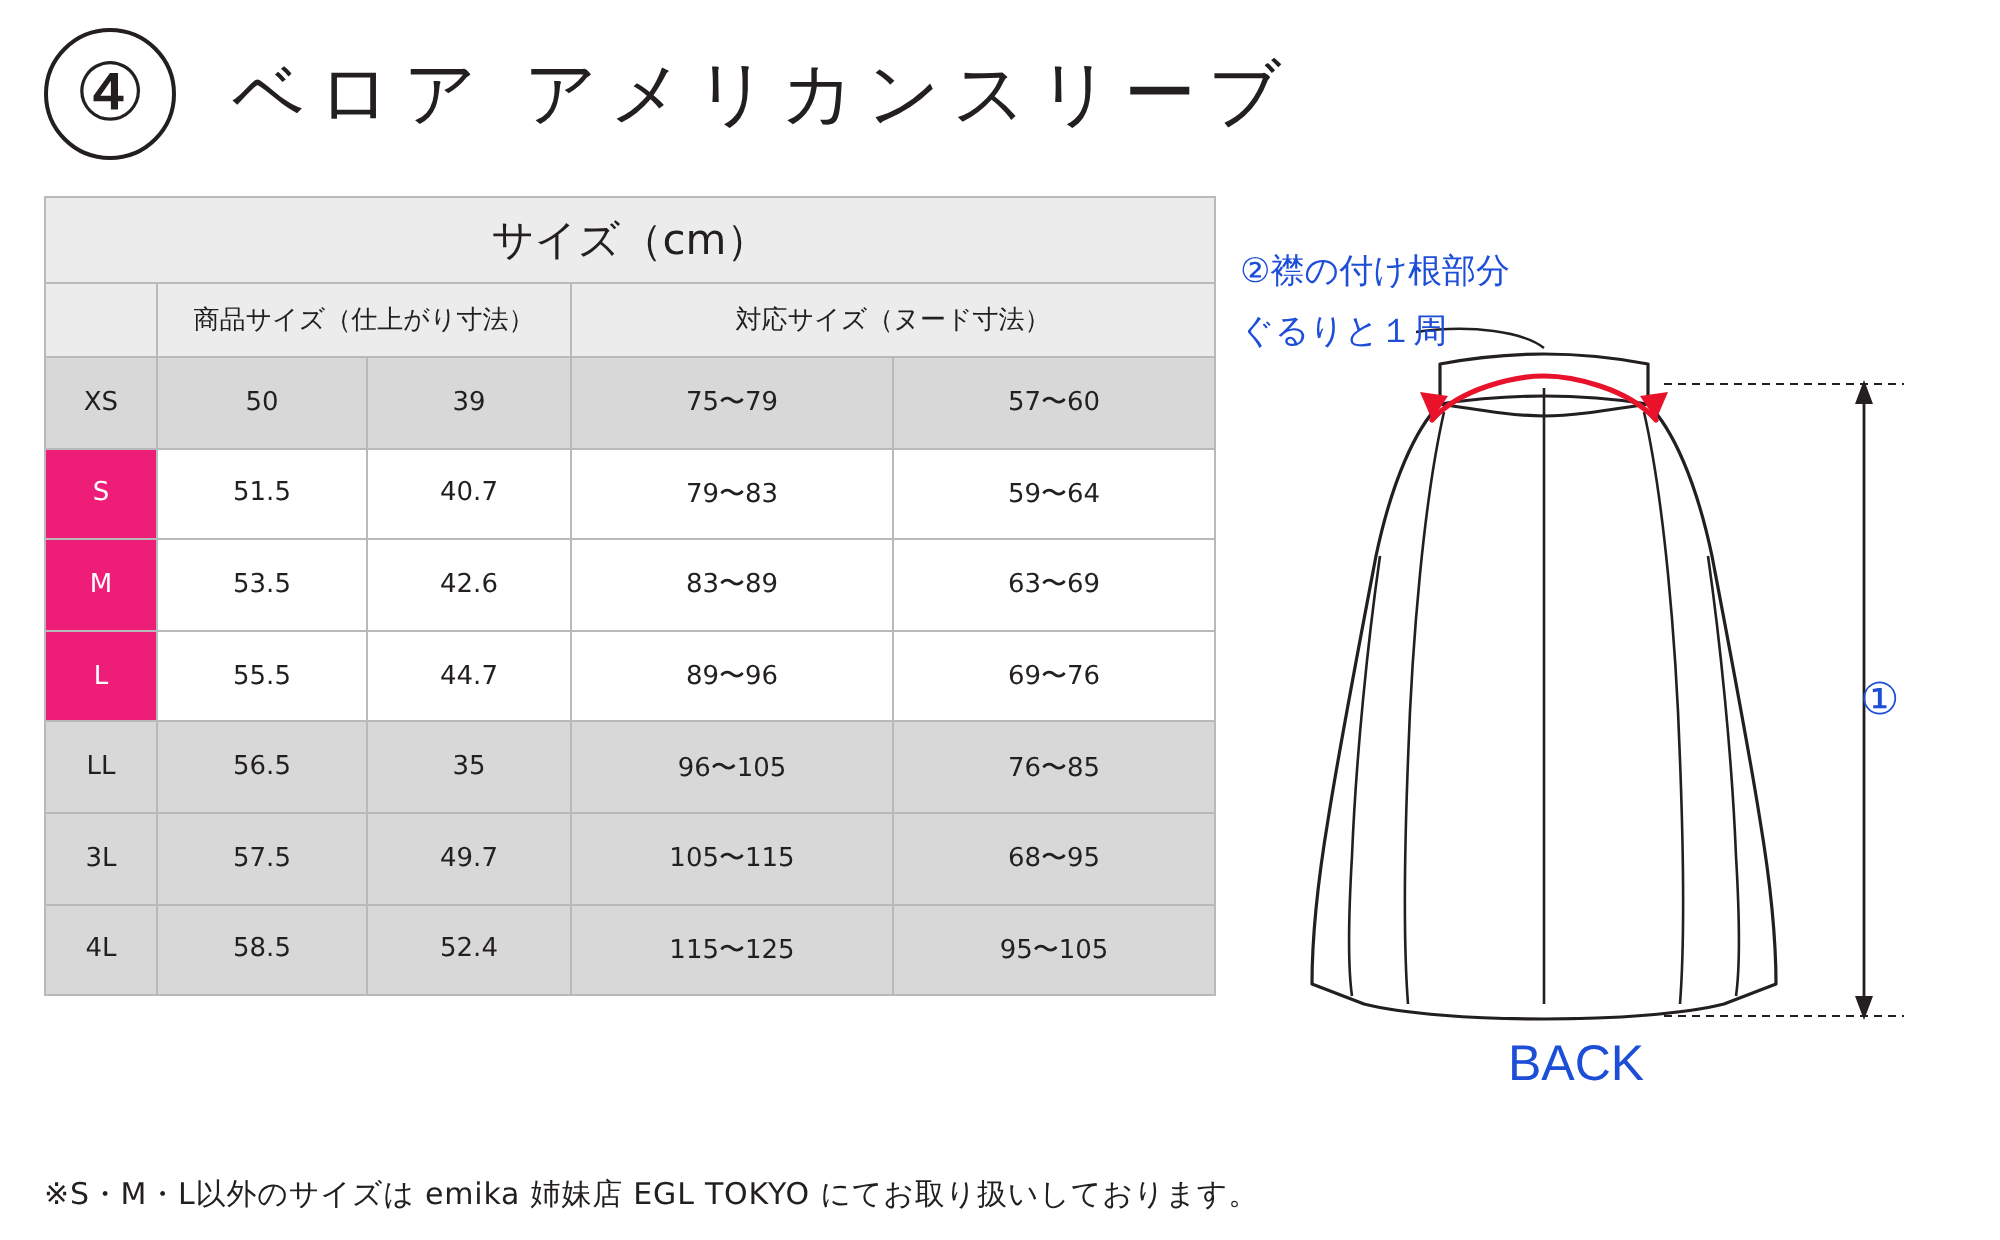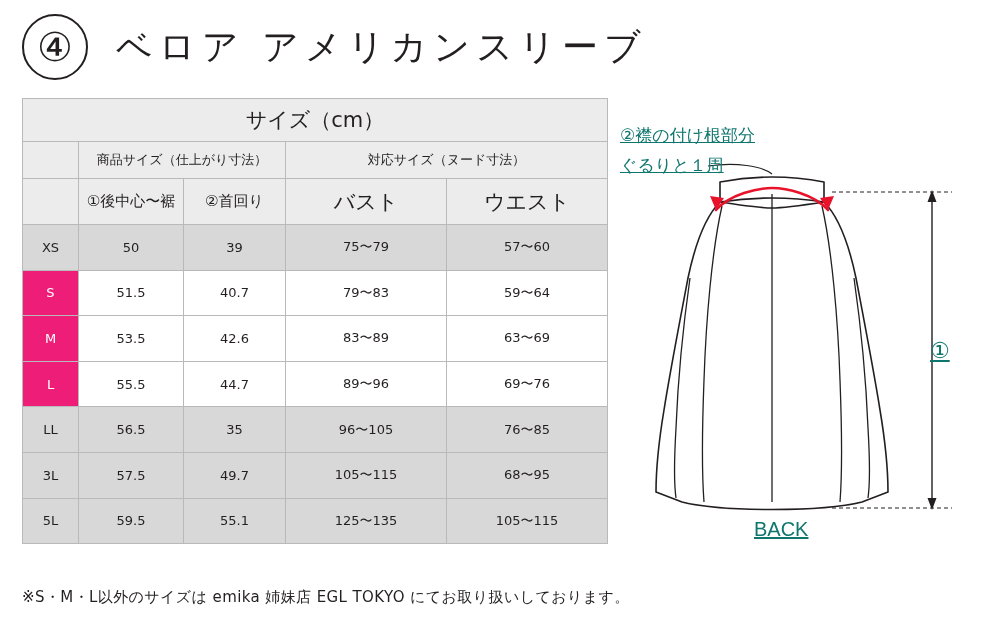--- a/index.html
+++ b/index.html
@@ -121,27 +121,26 @@
     width: 388px;
     height: 470px;
   }
   #illustration svg {
     display: block;
   }
   .annot-text {
     position: absolute;
     font-family: "DejaVu Sans", sans-serif;
     font-size: 17px;
-    color: #0f766e;
+    color: #1d4ed8;
     white-space: nowrap;
-    text-decoration: underline;
   }
   #annot-collar-1 { left: 8px;  top: 14px; }
   #annot-collar-2 { left: 8px;  top: 44px; }
-  #annot-back     { left: 142px; top: 408px; font-size: 20px; font-family:"Liberation Sans", sans-serif;}
+  #annot-back     { left: 142px; top: 408px; font-size: 25px; font-family:"Liberation Sans", sans-serif;}
   #annot-one      { left: 318px; top: 228px; font-size: 22px; }
 </style>
 </head>
 <body>
 
 <div id="header">
   <div class="num-circle">④</div>
   <div class="title">ベロア アメリカンスリーブ</div>
 </div>
 
@@ -155,27 +154,20 @@
   </colgroup>
   <tbody>
     <tr class="row-title">
       <td colspan="5">サイズ（cm）</td>
     </tr>
     <tr class="row-group">
       <td></td>
       <td colspan="2">商品サイズ（仕上がり寸法）</td>
       <td colspan="2">対応サイズ（ヌード寸法）</td>
     </tr>
-    <tr class="row-sub">
-      <td></td>
-      <td>①後中心〜裾</td>
-      <td>②首回り</td>
-      <td class="big">バスト</td>
-      <td class="big">ウエスト</td>
-    </tr>
 
     <tr class="data-row shaded">
       <td class="size-label">XS</td>
       <td>50</td>
       <td>39</td>
       <td>75〜79</td>
       <td>57〜60</td>
     </tr>
     <tr class="data-row plain">
       <td class="size-label pink">S</td>
@@ -206,25 +198,25 @@
       <td>76〜85</td>
     </tr>
     <tr class="data-row shaded">
       <td class="size-label">3L</td>
       <td>57.5</td>
       <td>49.7</td>
       <td>105〜115</td>
       <td>68〜95</td>
     </tr>
     <tr class="data-row shaded">
-      <td class="size-label">5L</td>
-      <td>59.5</td>
-      <td>55.1</td>
-      <td>125〜135</td>
-      <td>105〜115</td>
+      <td class="size-label">4L</td>
+      <td>58.5</td>
+      <td>52.4</td>
+      <td>115〜125</td>
+      <td>95〜105</td>
     </tr>
   </tbody>
 </table>
 
 <div id="footnote">※S・M・L以外のサイズは emika 姉妹店 EGL TOKYO にてお取り扱いしております。</div>
 
 <div id="illustration">
 
   <svg width="388" height="470" viewBox="0 0 388 470">
 

